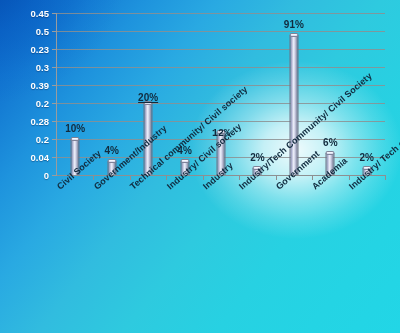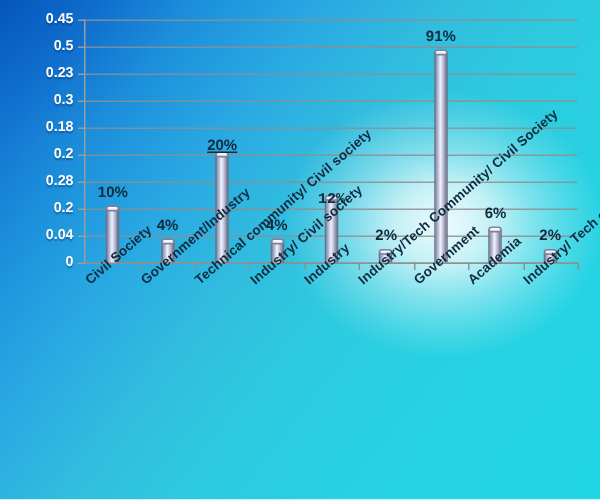--- a/index.html
+++ b/index.html
@@ -246,21 +246,21 @@
         </div>
         <div class="bar-label" style="left: 309.778px; top: 149.8px;">2%</div>
       </div>
   </div>
 
   <div id="ylabels">
       <div class="ylabel" style="top: 13px; left: 9px; right: auto;">0.45</div>
       <div class="ylabel" style="top: 31px; left: 9px; right: auto;">0.5</div>
       <div class="ylabel" style="top: 49px; left: 9px; right: auto;">0.23</div>
       <div class="ylabel" style="top: 67px; left: 9px; right: auto;">0.3</div>
-      <div class="ylabel" style="top: 85px; left: 9px; right: auto;">0.18</div>
+      <div class="ylabel" style="top: 85px; left: 9px; right: auto;">0.39</div>
       <div class="ylabel" style="top: 103px; left: 9px; right: auto;">0.2</div>
       <div class="ylabel" style="top: 121px; left: 9px; right: auto;">0.28</div>
       <div class="ylabel" style="top: 139px; left: 9px; right: auto;">0.2</div>
       <div class="ylabel" style="top: 157px; left: 9px; right: auto;">0.04</div>
       <div class="ylabel" style="top: 175px; left: 9px; right: auto;">0</div>
     </div>
   <div id="catlabels">
       <div class="cat-label" style="left: 55.2222px; top: 184px;">Civil Society</div>
       <div class="cat-label" style="left: 91.6667px; top: 184px;">Government/Industry</div>
       <div class="cat-label" style="left: 128.111px; top: 184px;">Technical community/ Civil society</div>

